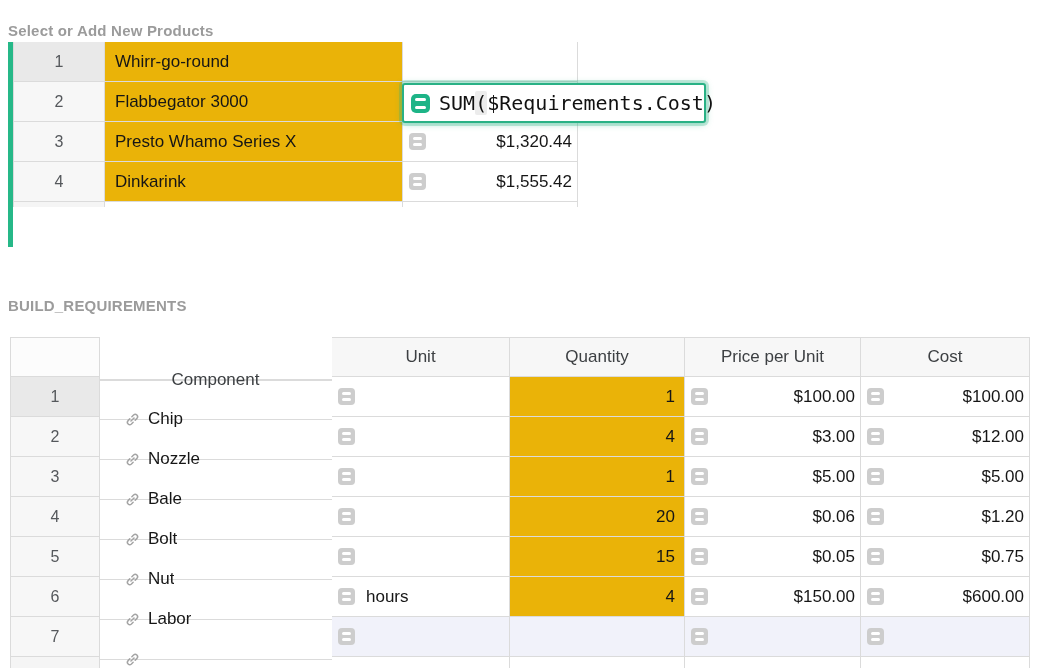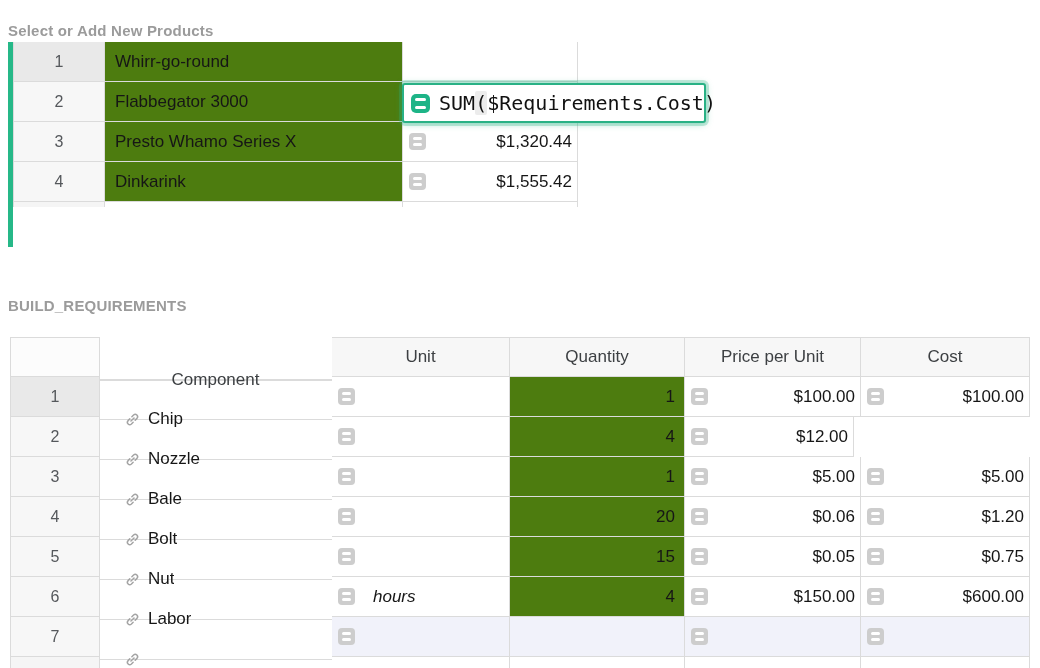--- a/index.html
+++ b/index.html
@@ -31,31 +31,31 @@
 
   .corner{background:#fcfcfc;}
   .hdr{justify-content:center;color:#3d4043;background:#f2f2f2;}
   #rtable .hdr{background:#f7f7f7;}
   .hdr.sel{background:#e9e9e9;}
   .pluscell{justify-content:center;background:#fafafa;font-size:19px;color:#4a4a4a;}
   .hfiller{flex:1;border-top:1px solid #dbdbdb;border-bottom:1px solid #dbdbdb;background:#fff;}
 
   .numcell{justify-content:center;background:#f7f7f7;color:#55585c;font-size:16px;}
   .numcell.sel{background:#e9e9e9;}
-  .yellow{background:#4d7c0f;}
+  .yellow{background:#eab308;}
   .lav{background:#f1f2fa;}
 
   .prodcell{padding-left:10px;}
   .compcell{padding-left:24px;align-items:center;}
   .compcell .linkicon{margin-right:7px;flex:0 0 17px;}
   .compcell.selcell{box-shadow:inset 0 0 0 2px #96dabd;}
   .ctext{white-space:nowrap;overflow:hidden;}
 
   .unitcell{padding-left:6px;}
-  .unitcell .ctext{margin-left:18px;font-style:italic;}
+  .unitcell .ctext{margin-left:11px;}
 
   .qtycell{justify-content:flex-end;padding-right:9px;}
   .valcell{justify-content:flex-end;padding-right:5px;}
   .valcell .ficon{position:absolute;left:6px;top:50%;margin-top:-8.5px;}
 
   .ficon{position:relative;width:17px;height:17px;border-radius:4px;background:#cdcdcd;flex:0 0 17px;}
   .ficon::before,.ficon::after{content:"";position:absolute;left:4px;right:4px;height:3px;border-radius:1.5px;background:#fff;}
   .ficon::before{top:4px;} .ficon::after{bottom:4px;}
   .ficon.green{background:#1db487;}
 
@@ -172,20 +172,24 @@
               <path d="M8.2 11.1l-2.5 2.5a3.4 3.4 0 0 0 4.8 4.8l2.4-2.5"></path>
               <path d="M15.8 12.9l2.5-2.5a3.4 3.4 0 0 0-4.8-4.8l-2.4 2.5"></path>
             </svg>
             <span class="ctext">Nozzle</span>
           </div>
           <div class="cell unitcell rw2">
             <span class="ficon"></span>
             <span class="ctext"></span>
           </div>
           <div class="cell qtycell rw3 yellow">4</div>
+          <div class="cell valcell rw4">
+            <span class="ficon"></span>
+            <span class="ctext">$3.00</span>
+          </div>
           <div class="cell valcell rw5">
             <span class="ficon"></span>
             <span class="ctext">$12.00</span>
           </div>
         </div>
         <div class="trow">
           <div class="cell numcell rw0">3</div>
           <div class="cell compcell rw1 yellow">
             <svg class="linkicon" viewBox="0 0 24 24" width="17" height="17" fill="none" stroke="#a4a4a4" stroke-width="2.1" stroke-linecap="round" stroke-linejoin="round">
               <path d="M9.8 14.2l4.4-4.4"></path>

